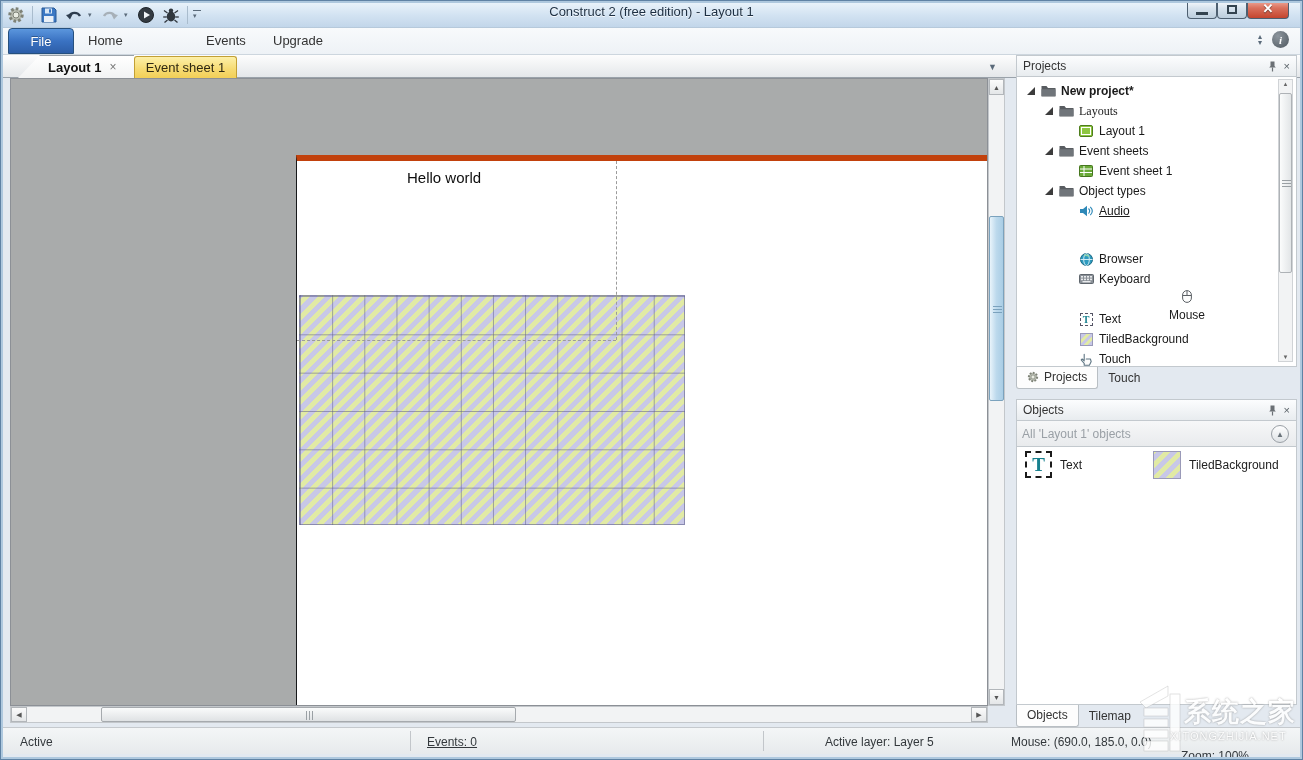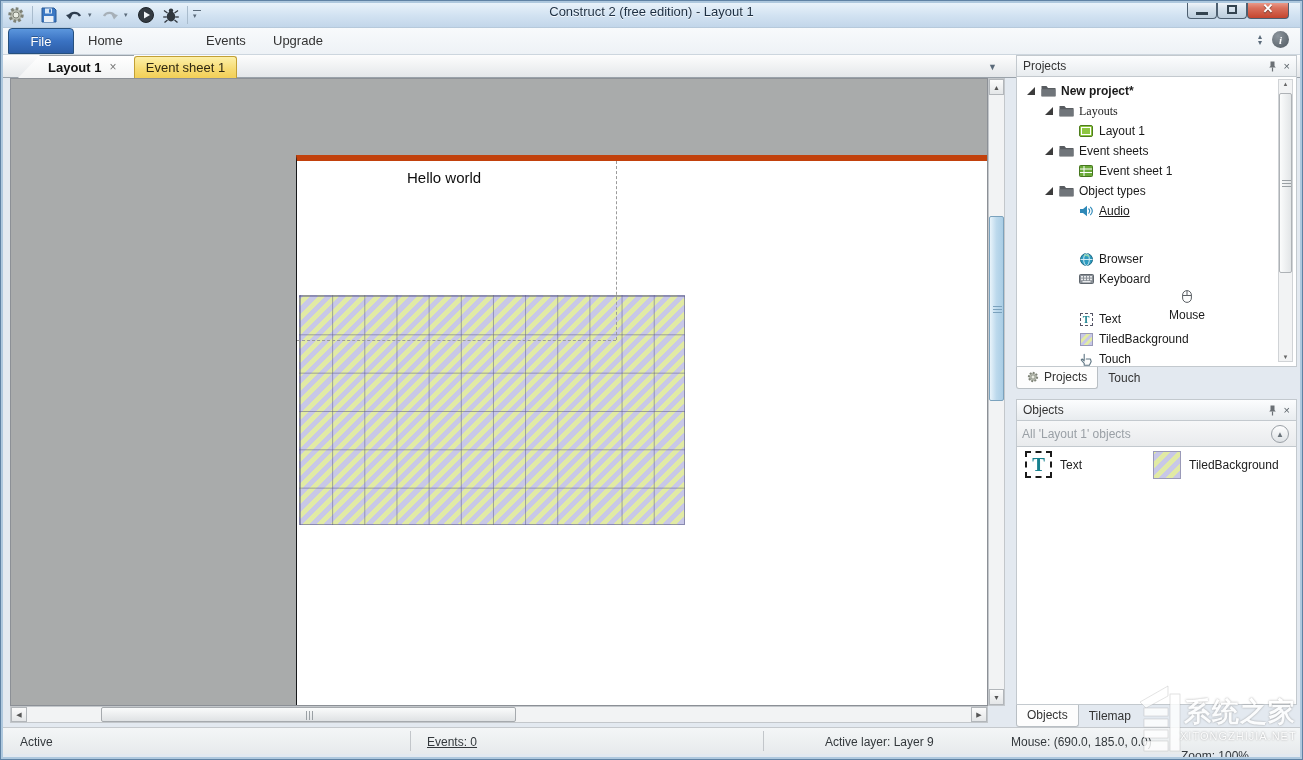--- a/index.html
+++ b/index.html
@@ -111,21 +111,21 @@
   .col-divider { position:absolute; left:1005px; top:78px; width:11px; height:645px; background:#e3e9f0; }
   
   .statusbar { position:absolute; left:3px; top:727px; width:1297px; height:27px;
     background:linear-gradient(#f4f6f7,#e7eaec); border-top:1px solid #c5c9cd; font-size:12px; color:#33383c; }
   .sb-item { position:absolute; top:7px; }
   .sb-sep { position:absolute; top:3px; width:1px; height:20px; background:#c2c6ca; }
   
   .watermark { position:absolute; right:2px; bottom:2px; width:165px; height:76px; z-index:70; pointer-events:none; opacity:.88; }
   .wm-title { position:absolute; left:48px; top:12px; font-size:27px; font-weight:bold; color:#fff;
     letter-spacing:1px; text-shadow:0 0 2px rgba(120,120,120,.8); white-space:nowrap; }
-  .wm-site { position:absolute; left:44px; top:48px; font-size:11px; color:#fff; letter-spacing:1px;
+  .wm-site { position:absolute; left:34px; top:48px; font-size:11px; color:#fff; letter-spacing:1px;
     text-shadow:0 0 2px rgba(120,120,120,.8); white-space:nowrap; }
   svg { display:block; }
 </style>
 </head>
 <body>
 
 <div class="titlebar">
   <div class="qat">
     <div class="qat-btn">
       <svg width="18" height="18" viewBox="0 0 18 18">
@@ -465,21 +465,21 @@
   <div class="side-tab">
     <span>Tilemap</span>
   </div>
 </div>
 
 <div class="statusbar">
   <span class="sb-item" style="left:17px;">Active</span>
   <div class="sb-sep" style="left:407px;"></div>
   <span class="sb-item" style="left:424px;text-decoration:underline;">Events: 0</span>
   <div class="sb-sep" style="left:760px;"></div>
-  <span class="sb-item" style="left:822px;">Active layer: Layer 9</span>
+  <span class="sb-item" style="left:822px;">Active layer: Layer 5</span>
   <span class="sb-item" style="left:1008px;">Mouse: (690.0, 185.0, 0.0)</span>
   <span class="sb-item" style="left:1178px;margin-top:14px;">Zoom: 100%</span>
 </div>
 
 <div class="watermark">
   <svg width="44" height="70" viewBox="0 0 44 70" style="position:absolute; left:2px; top:2px;">
     <g fill="rgba(255,255,255,0.92)" stroke="rgba(150,150,150,0.5)" stroke-width="0.6">
       <polygon points="2,18 30,2 30,12 8,24"></polygon>
       <rect x="6" y="24" width="24" height="8"></rect>
       <rect x="6" y="35" width="24" height="8"></rect>

